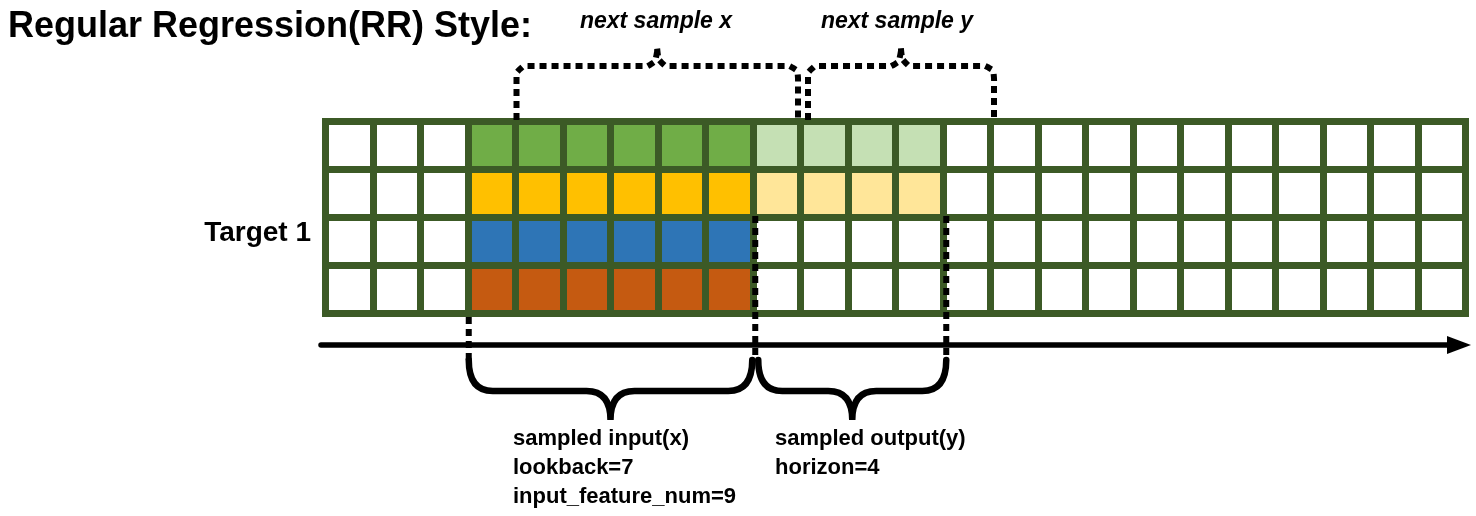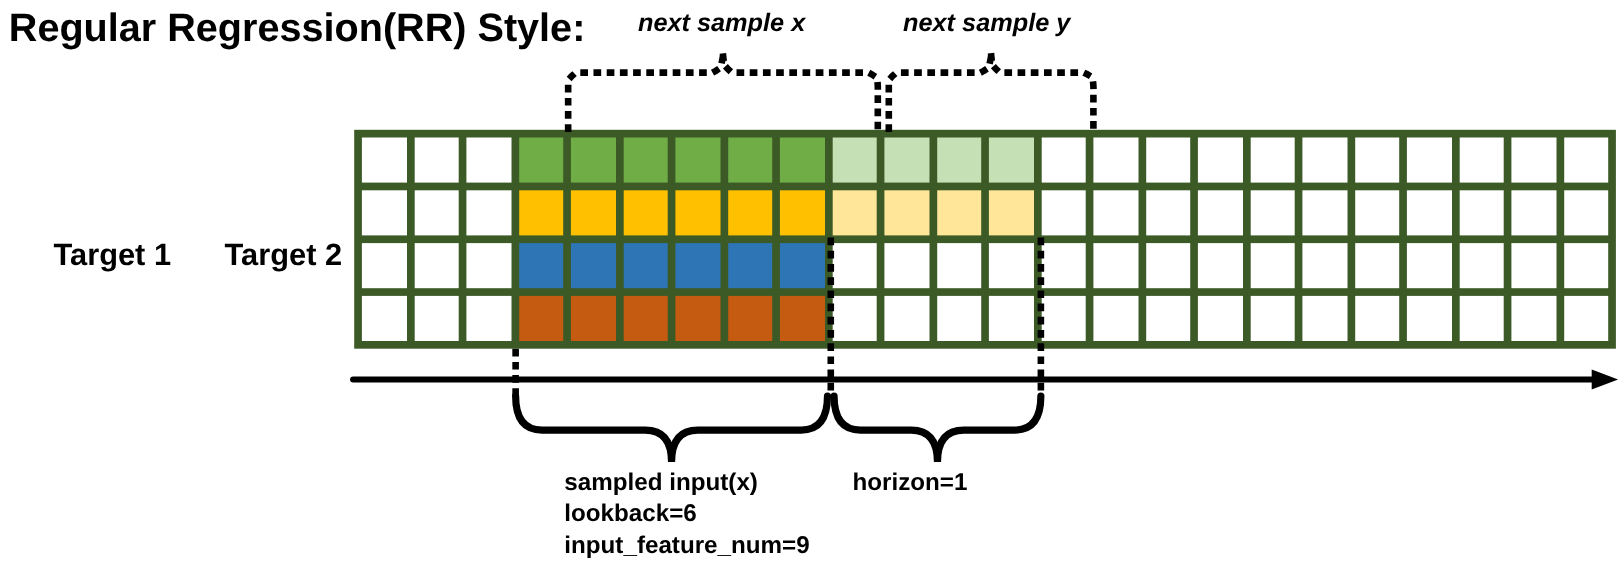--- a/index.html
+++ b/index.html
@@ -25,21 +25,20 @@
 
 <div class="canvas">
 
   <div class="title">Regular Regression(RR) Style:</div>
 
   <div class="sample-label" style="left:656px;">next sample x</div>
   <div class="sample-label" style="left:897px;">next sample y</div>
 
   <div class="row-labels">
     <div class="row-label">Target 1</div>
-    <div class="row-label">Target 2</div>
   </div>
 
   <div class="grid" style="background: rgb(60, 90, 38); grid-template-columns: repeat(24, 1fr);">
       <div style="background: rgb(255, 255, 255);"></div>
       <div style="background: rgb(255, 255, 255);"></div>
       <div style="background: rgb(255, 255, 255);"></div>
       <div style="background: rgb(112, 173, 71);"></div>
       <div style="background: rgb(112, 173, 71);"></div>
       <div style="background: rgb(112, 173, 71);"></div>
       <div style="background: rgb(112, 173, 71);"></div>
@@ -142,21 +141,22 @@
       <path d="M 946.25 219 L 946.25 358" fill="none" stroke="#000000" stroke-width="6" stroke-dasharray="1 11" stroke-linecap="square"></path>
       <path d="M 468.75 360 Q 468.75 391 492.75 391 L 586.5 391 Q 610.5 391 610.5 420 Q 610.5 391 634.5 391 L 728.25 391 Q 752.25 391 752.25 360" fill="none" stroke="#000000" stroke-width="6.5" stroke-linecap="round"></path>
       <path d="M 758.25 360 Q 758.25 391 782.25 391 L 828.25 391 Q 852.25 391 852.25 420 Q 852.25 391 876.25 391 L 922.25 391 Q 946.25 391 946.25 360" fill="none" stroke="#000000" stroke-width="6.5" stroke-linecap="round"></path>
       <path d="M 321 345 L 1450 345" fill="none" stroke="#000000" stroke-width="5.5" stroke-linecap="round"></path>
       <polygon points="1447,336 1447,354 1471,345" fill="#000000"></polygon>
     </svg>
 
 
   <div class="note note-input">
     <div>sampled input(x)</div>
-    <div>lookback=6</div>
+    <div>lookback=7</div>
     <div>input_feature_num=9</div>
   </div>
 
   <div class="note note-output">
-    <div>horizon=1</div>
+    <div>sampled output(y)</div>
+    <div>horizon=4</div>
   </div>
 
 </div>
 
 </body></html>

